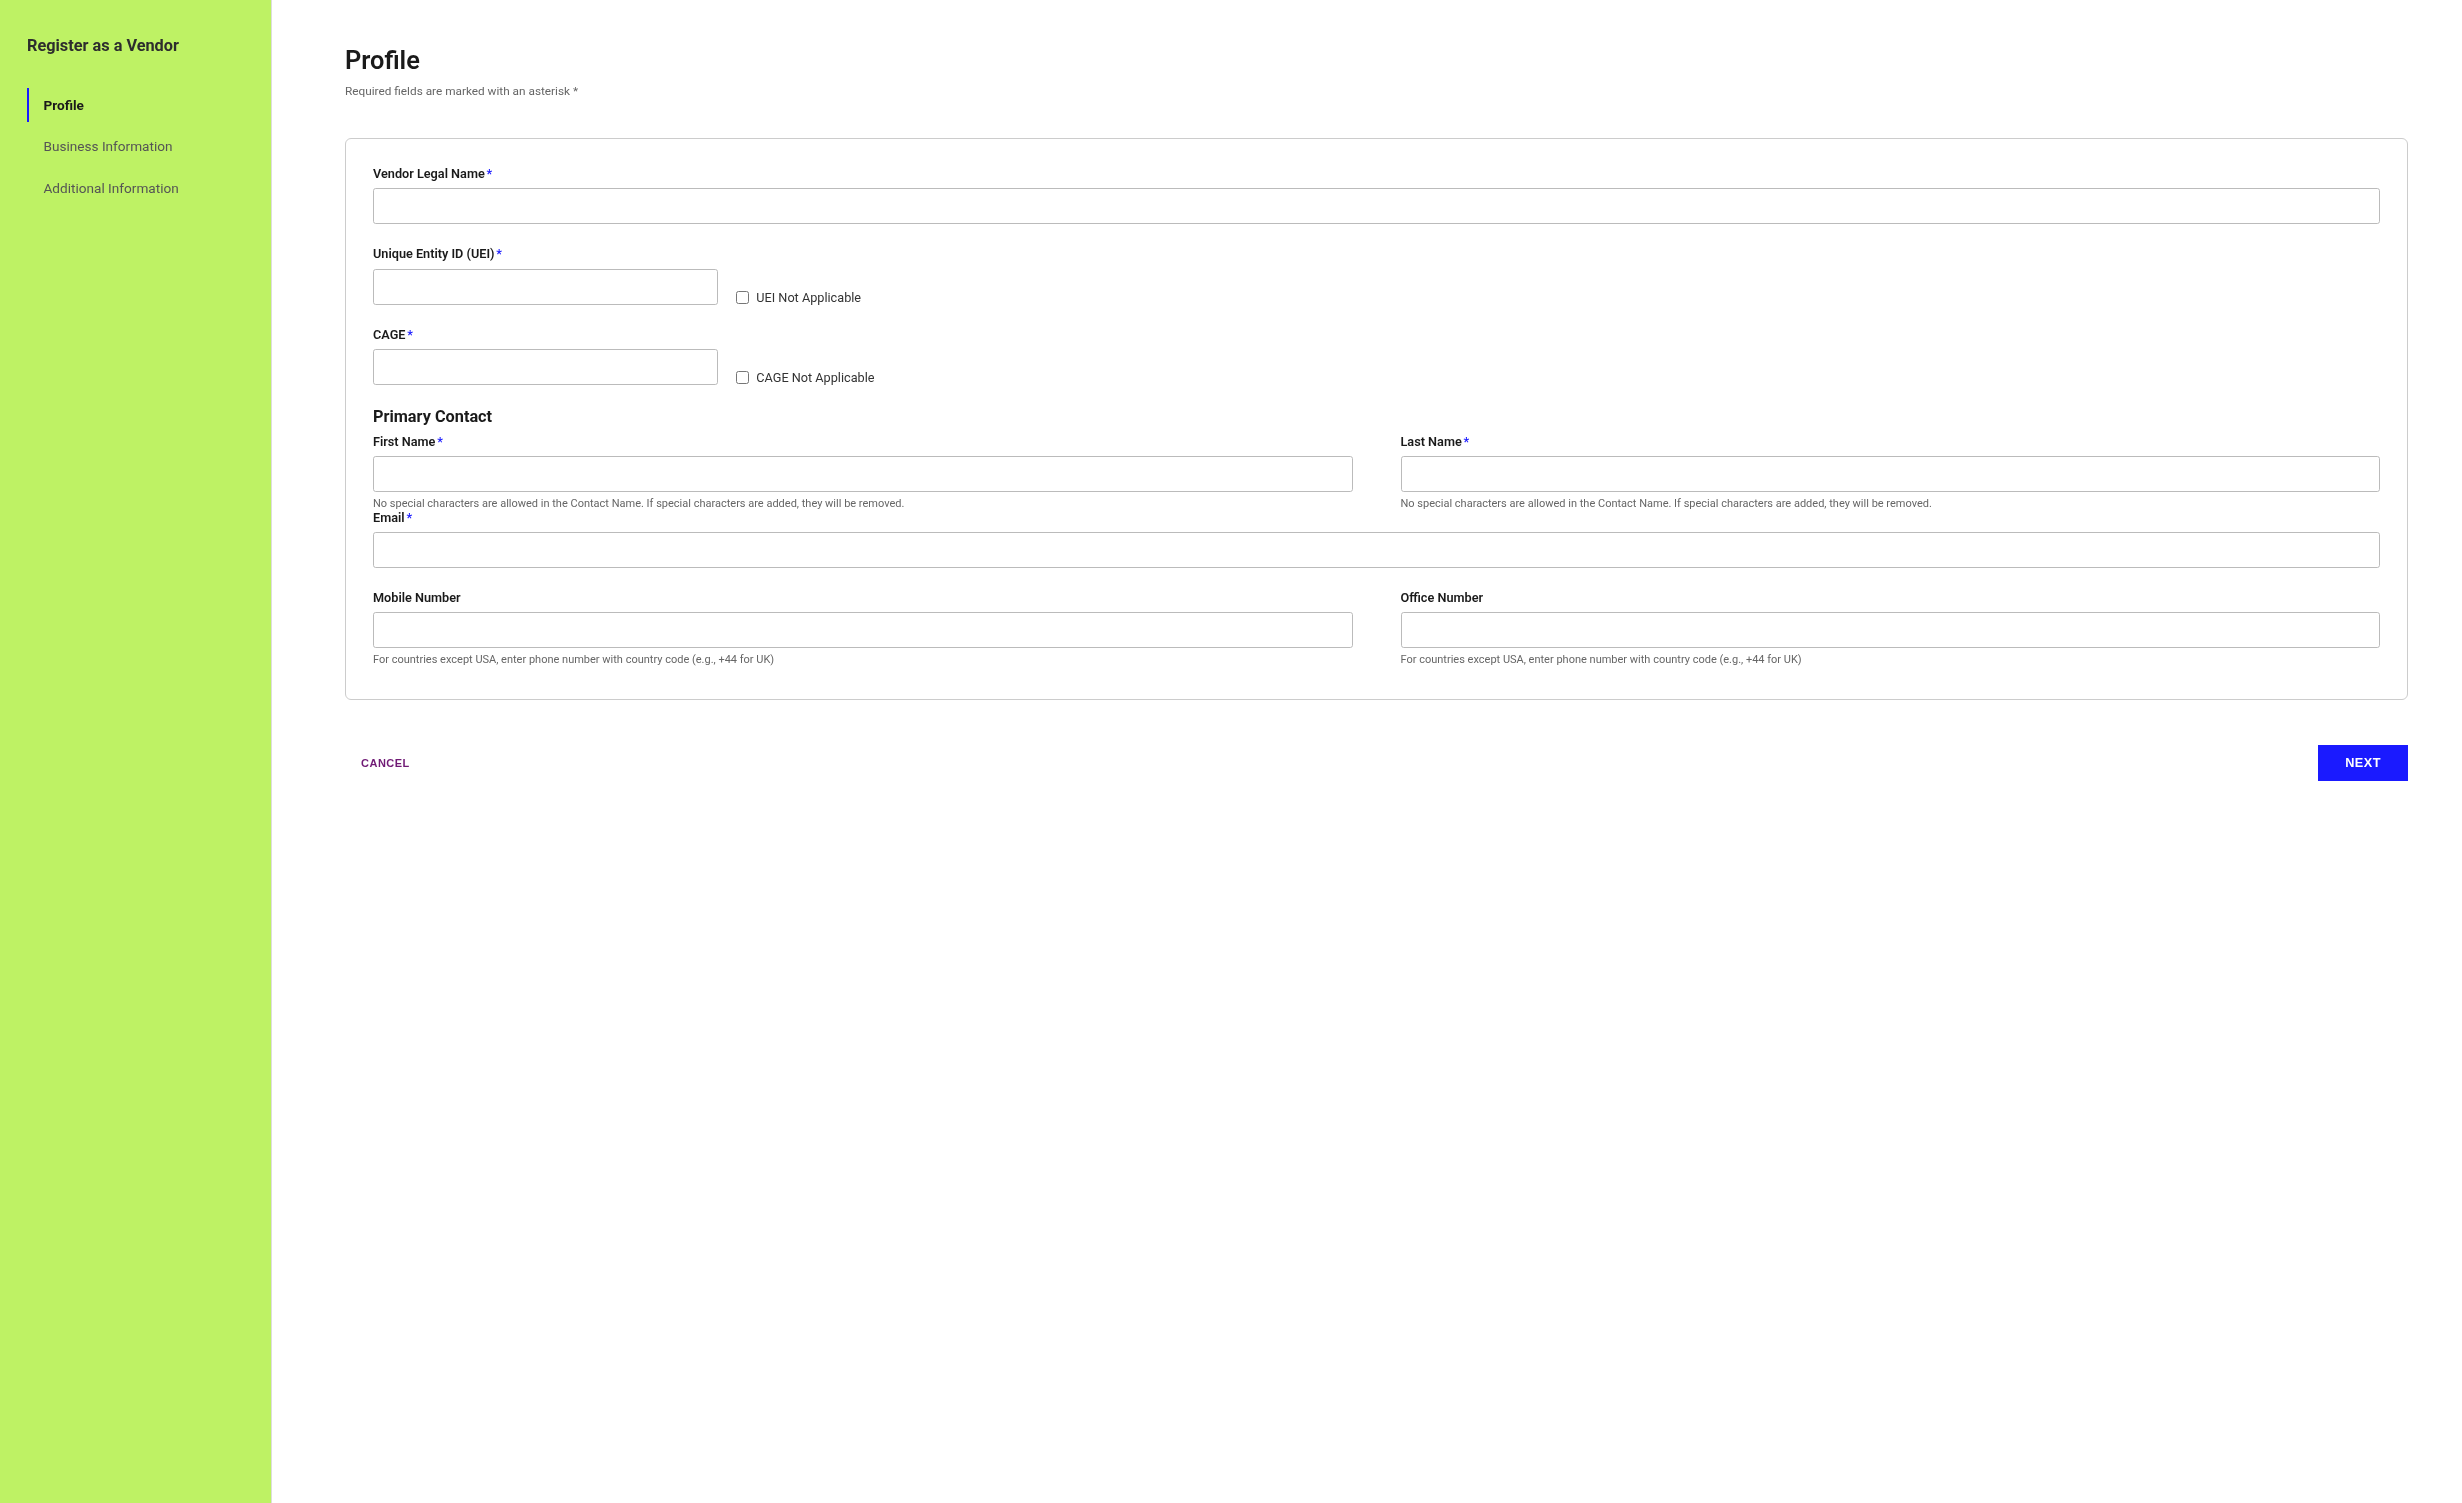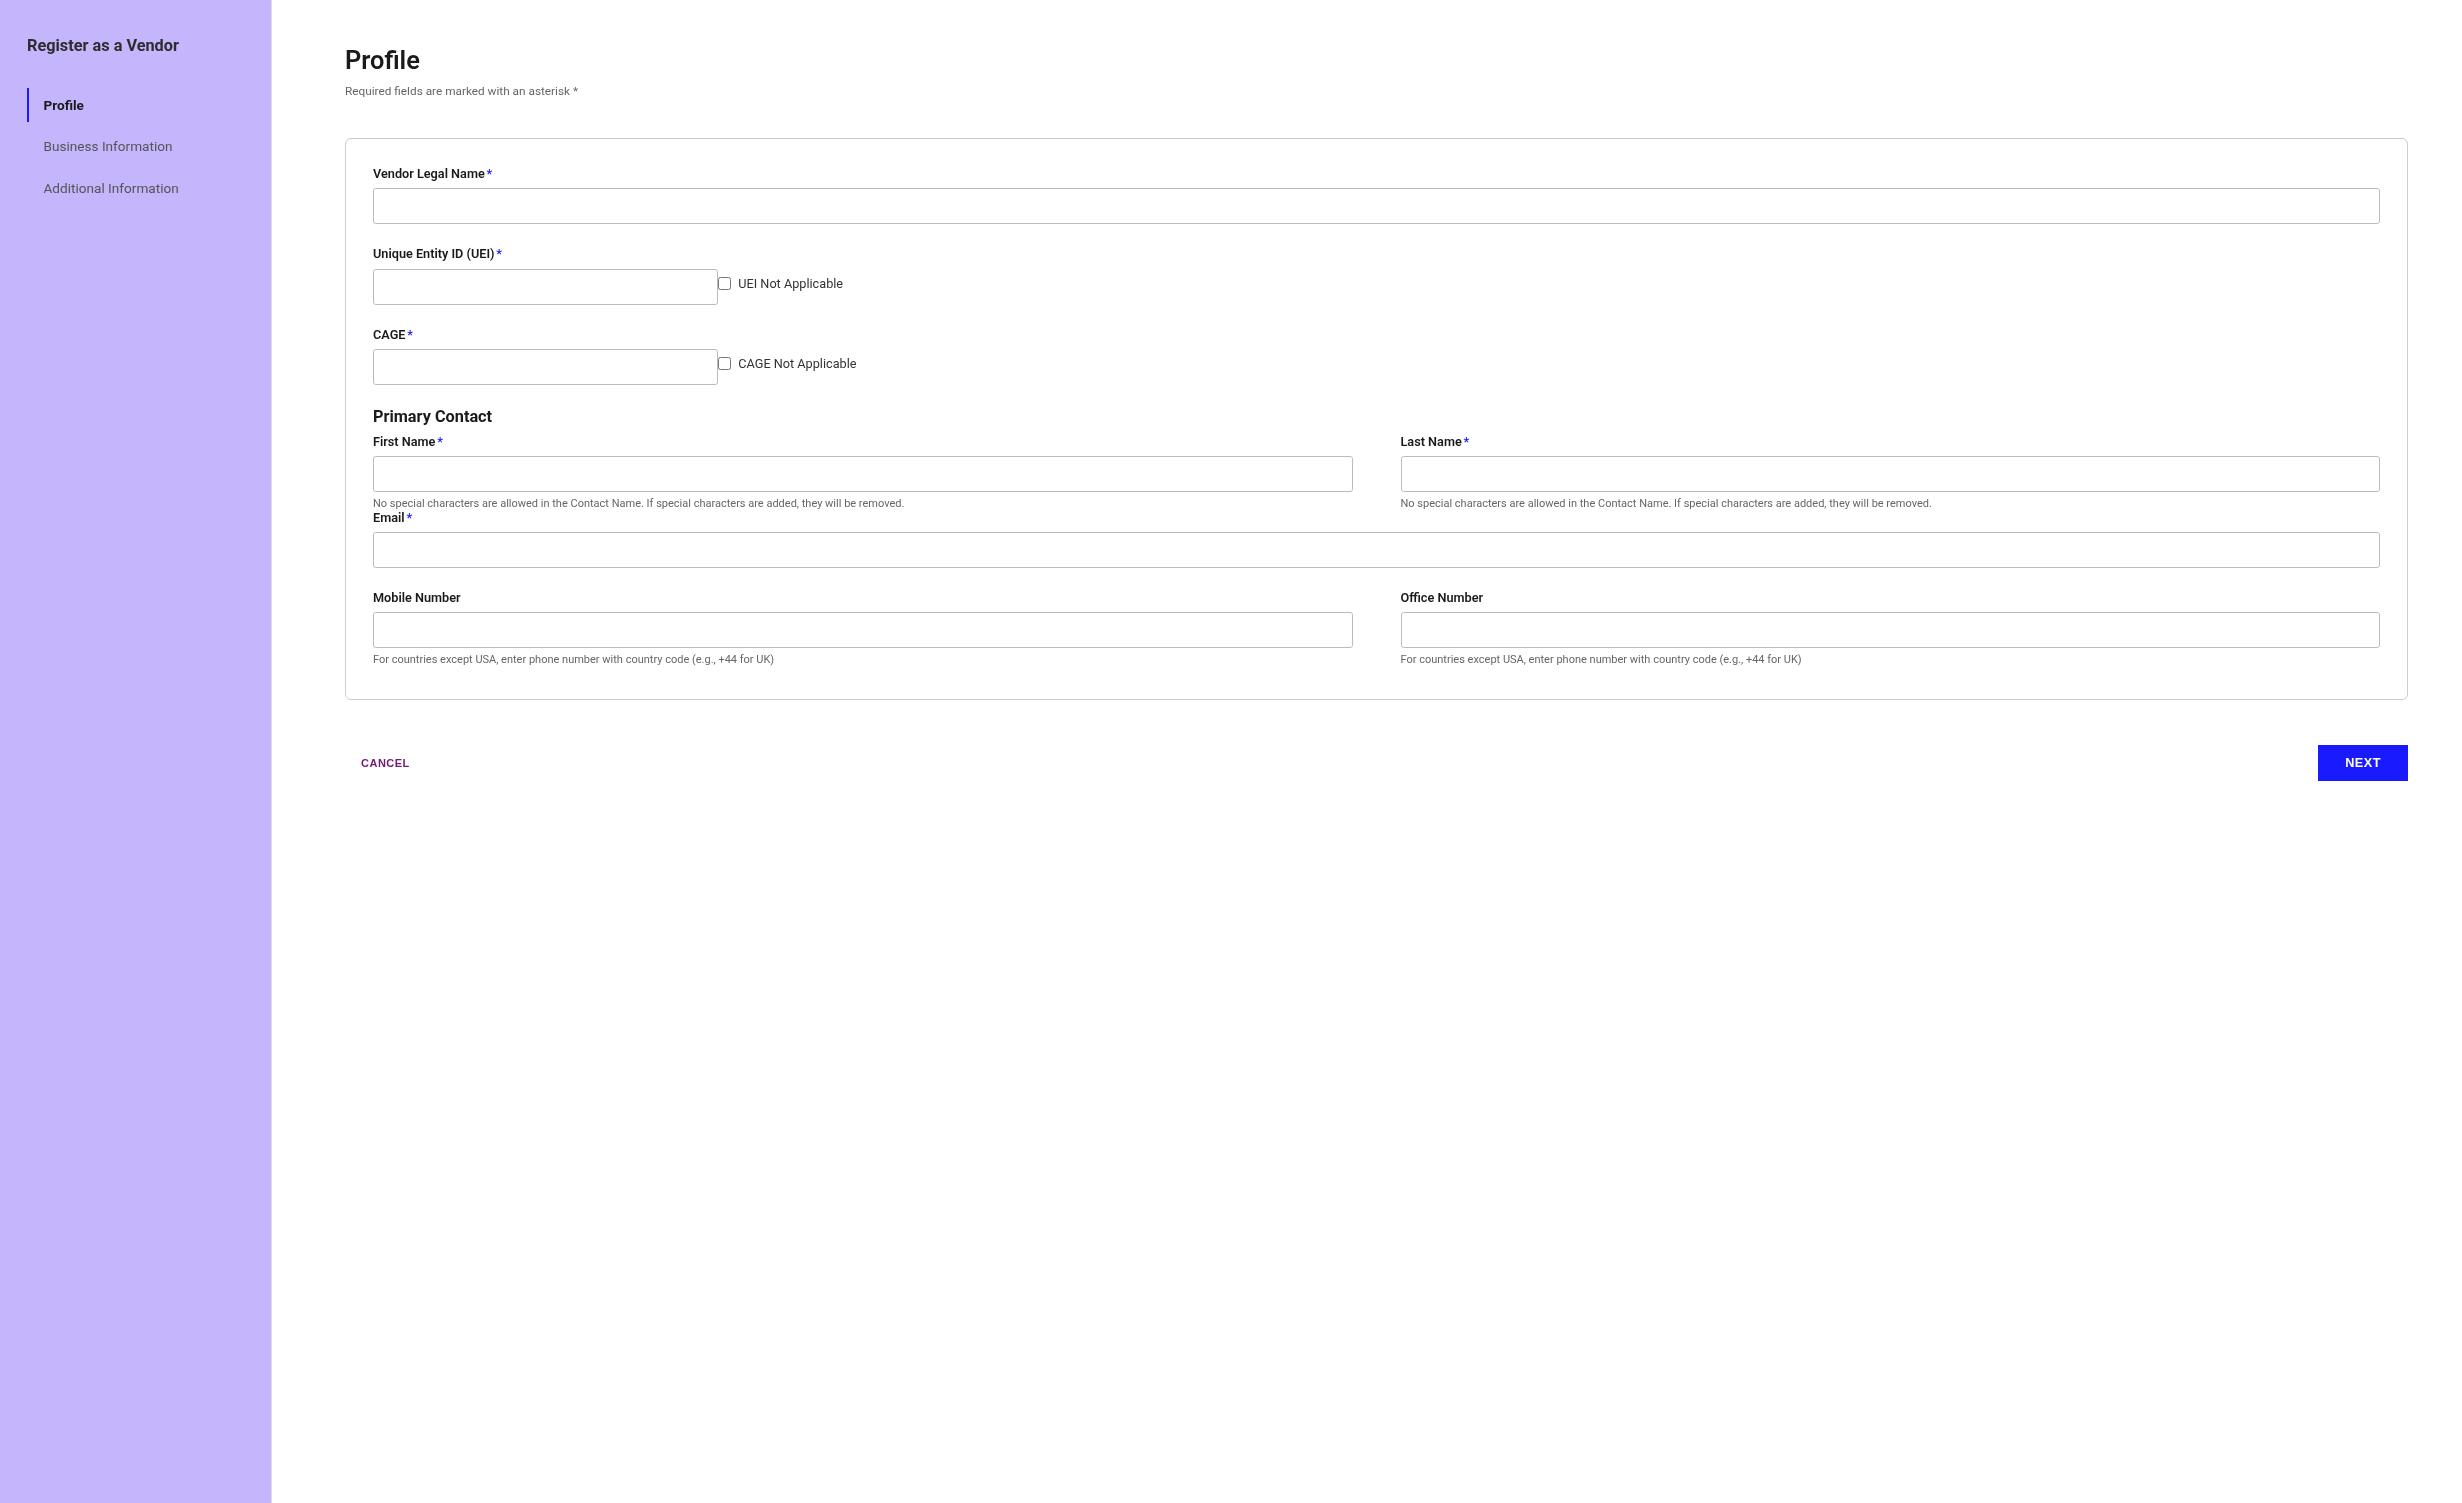--- a/index.html
+++ b/index.html
@@ -13,21 +13,21 @@
       background: #f5f5f5;
       display: flex;
       min-height: 100vh;
       font-size: 12.7px;
       color: #333;
     }
 
     .sidebar {
       width: 272px;
       min-width: 272px;
-      background: #c4b5fd;
+      background: #bef264;
       padding: 36px 27px;
       border-right: 0.9px solid #ddd;
     }
 
     .sidebar-title {
       font-size: 16.3px;
       font-weight: 700;
       color: #2d2d2d;
       margin-bottom: 33px;
     }
@@ -169,21 +169,22 @@
       font-size: 12.7px;
       font-weight: 600;
       letter-spacing: 0.5px;
       text-transform: uppercase;
       cursor: pointer;
       border-radius: 0;
     }
 
     .uei-cage-row {
       display: flex;
-      align-items: flex-start;
+      align-items: flex-end;
+      gap: 18px;
     }
 
     .uei-cage-row .input-wrapper {
       flex: 0 0 345px;
     }
 
     .uei-cage-row .checkbox-area {
       display: flex;
       align-items: center;
       gap: 7.3px;

